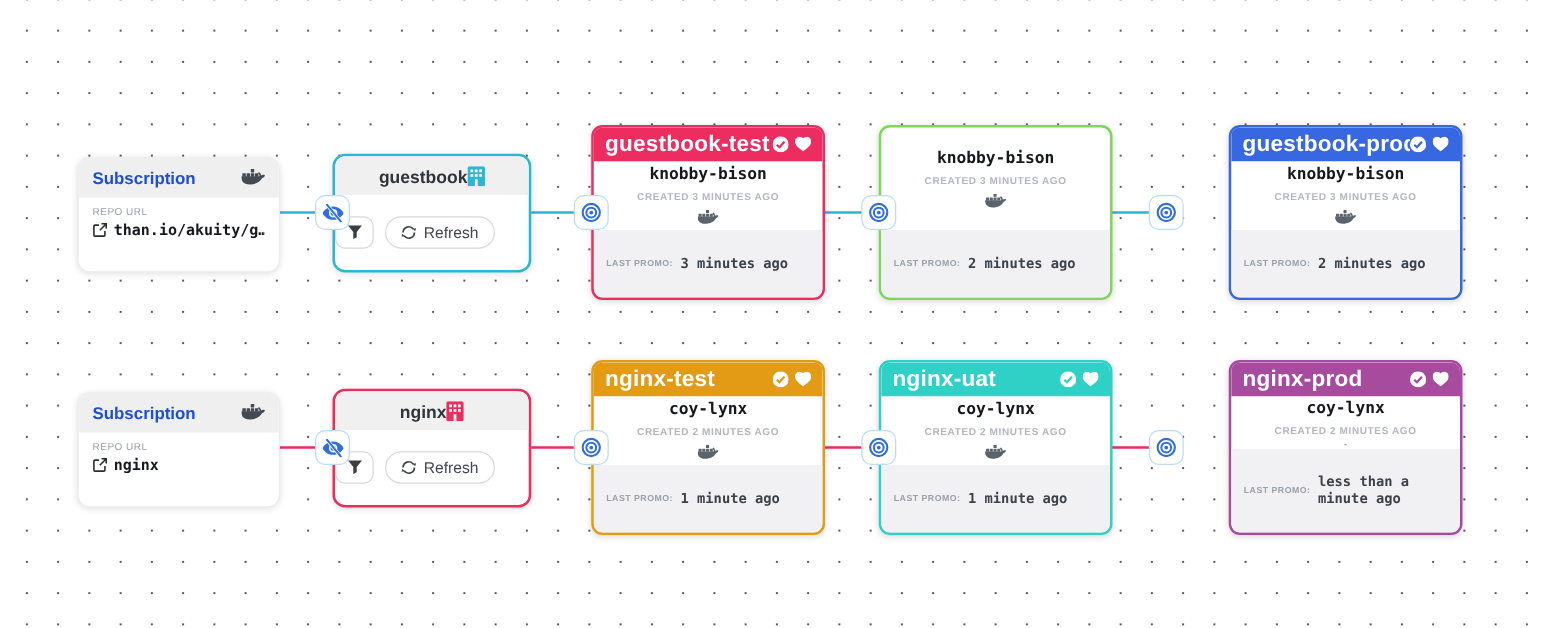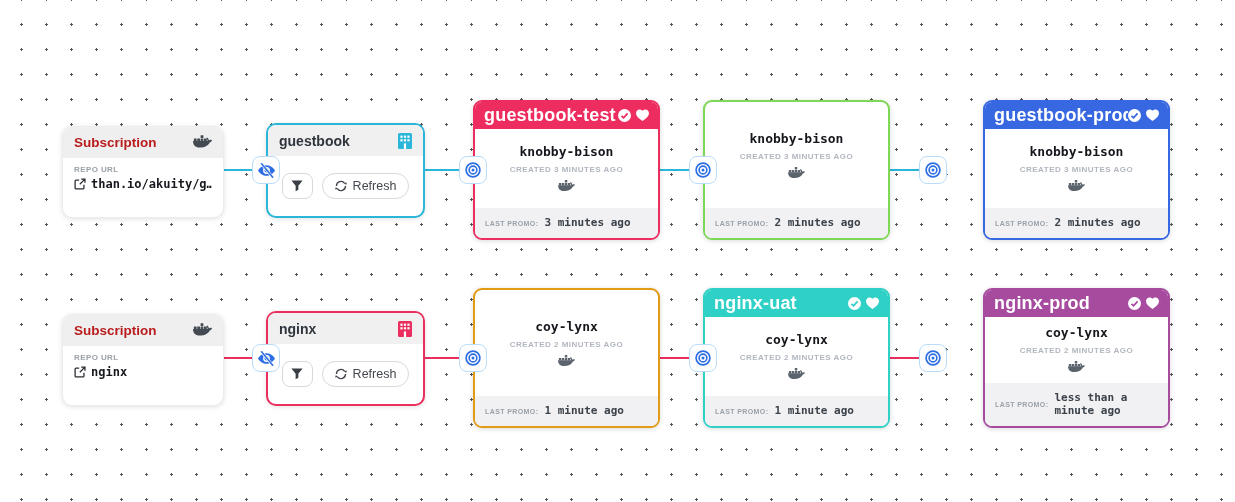--- a/index.html
+++ b/index.html
@@ -23,37 +23,37 @@
   .node svg{width:16px;height:16px}
   .p0 .node{top:156px}.p1 .node{top:344px}
   .n-eye{left:252px}.n-t0{left:459px}.n-t1{left:689px}.n-t2{left:919px}
   
   .sub{position:absolute;left:62px;width:160px;height:90px;background:#fff;
     border:1px solid #ececee;border-radius:10px;box-shadow:0 1px 5px rgba(0,0,0,.12);
     display:flex;flex-direction:column;overflow:hidden;z-index:2}
   .p0 .sub{top:126px}.p1 .sub{top:314px}
   .sub-header{background:#efeff0;flex:0 0 31px;display:flex;align-items:center;
     justify-content:space-between;padding:0 11px}
-  .sub-title{font-weight:700;font-size:13.5px;color:#b91c1c}
+  .sub-title{font-weight:700;font-size:13.5px;color:#1d4ed8}
   .sub-docker{width:19px;height:15px;color:#434a52}
   .sub-body{flex:1;padding:7px 11px;display:flex;flex-direction:column;gap:3px}
-  .repo-label{font-weight:700;font-size:8px;color:#9ba1a8;letter-spacing:.4px}
+  .repo-label{font-weight:400;font-size:8px;color:#9ba1a8;letter-spacing:.4px}
   .repo-row{display:flex;align-items:center;gap:5px;color:#17191e;cursor:pointer}
   .ext-icon{width:12px;height:12px;flex:0 0 auto;color:#2a2d33}
   .repo-value{font:700 12px "DejaVu Sans Mono",monospace;white-space:nowrap;overflow:hidden;color:#17191e}
   
   .wh{position:absolute;left:266px;width:159px;height:95px;box-sizing:border-box;background:#fff;
     border:2px solid var(--c);border-radius:10px;box-shadow:0 1px 5px rgba(0,0,0,.12);
     display:flex;flex-direction:column;overflow:hidden;z-index:2;cursor:pointer}
   .p0 .wh{top:123px}.p1 .wh{top:311px}
   .wh-header{background:#f0f0f1;flex:0 0 31px;display:flex;align-items:center;
-    justify-content:space-between;padding:0 11px}
+    justify-content:center;padding:0 11px}
   .wh-name{font-weight:700;font-size:14px;color:#2f353c}
   .wh-icon{width:14px;height:16px;color:var(--c)}
-  .wh-body{flex:1;display:flex;align-items:center;justify-content:center;gap:9px}
+  .wh-body{flex:1;display:flex;align-items:center;gap:9px}
   .btn{display:flex;align-items:center;justify-content:center;background:#fff;
     border:1px solid #d9d9d9;color:#3a3f45;cursor:pointer;box-sizing:border-box}
   .btn-filter{width:31px;height:26px;border-radius:8px}
   .btn-filter svg{width:12px;height:12px}
   .btn-refresh{height:26px;padding:0 12px;border-radius:14px;gap:6px;
     font-size:12.5px;color:#43474d}
   .btn-refresh svg{width:12px;height:12px}
   
   .stage{position:absolute;width:187px;height:140px;box-sizing:border-box;background:#fff;
     border:2px solid var(--c);border-radius:9px;box-shadow:0 1px 5px rgba(0,0,0,.15);
@@ -63,21 +63,21 @@
   .stage-header{background:var(--c);flex:0 0 27px;display:flex;align-items:center;
     padding:0 9px;color:#fff}
   .stage-name{flex:1;font-weight:700;font-size:18px;letter-spacing:.2px;white-space:nowrap;overflow:hidden}
   .stage-badges{display:flex;align-items:center;gap:5px;color:var(--c)}
   .stage-badges svg{width:13px;height:13px}
   .stage-body{flex:1;display:flex;flex-direction:column;align-items:center;
     justify-content:center;gap:6px;padding:2px 8px;min-height:0}
   .freight-name{font:700 13px "DejaVu Sans Mono",monospace;color:#15171c}
   .created{font-weight:600;font-size:8px;color:#b2b7bf;letter-spacing:.5px}
   .docker-sm{width:17px;height:13px;color:#5b636d}
-  .stage-footer{background:#f1f1f3;padding:8px 10px;display:flex;align-items:center;gap:6px;
+  .stage-footer{background:#f1f1f3;padding:20px 10px;display:flex;align-items:center;gap:6px;
     min-height:22px;box-sizing:border-box}
   .promo-label{font-weight:700;font-size:7px;color:#9aa1a9;letter-spacing:.4px;flex:0 1 auto;min-width:0}
   .promo-value{font:700 11px "DejaVu Sans Mono",monospace;color:#3c424a;flex:1 1 0;line-height:1.25}
 </style>
 </head>
 <body>
 
 <svg width="0" height="0" style="position:absolute" aria-hidden="true">
   <symbol id="i-docker" viewBox="0 0 26 20">
     <g fill="currentColor">
@@ -322,20 +322,31 @@
       </div>
     </div>
 
     <div class="node n-t0">
       <svg class="ic">
           <use href="#i-target"></use>
         </svg>
     </div>
 
     <div class="stage s0" style="--c: #e39a14;">
+      <div class="stage-header">
+        <span class="stage-name">nginx-test</span>
+        <span class="stage-badges">
+          <svg class="ic">
+              <use href="#i-check-circle"></use>
+            </svg>
+          <svg class="ic">
+              <use href="#i-heart"></use>
+            </svg>
+        </span>
+      </div>
       <div class="stage-body">
         <span class="freight-name">coy-lynx</span>
         <span class="created">CREATED 2 MINUTES AGO</span>
         <svg class="ic docker-sm">
             <use href="#i-docker"></use>
           </svg>
       </div>
       <div class="stage-footer">
         <span class="promo-label">LAST PROMO:</span>
         <span class="promo-value">1 minute ago</span>

